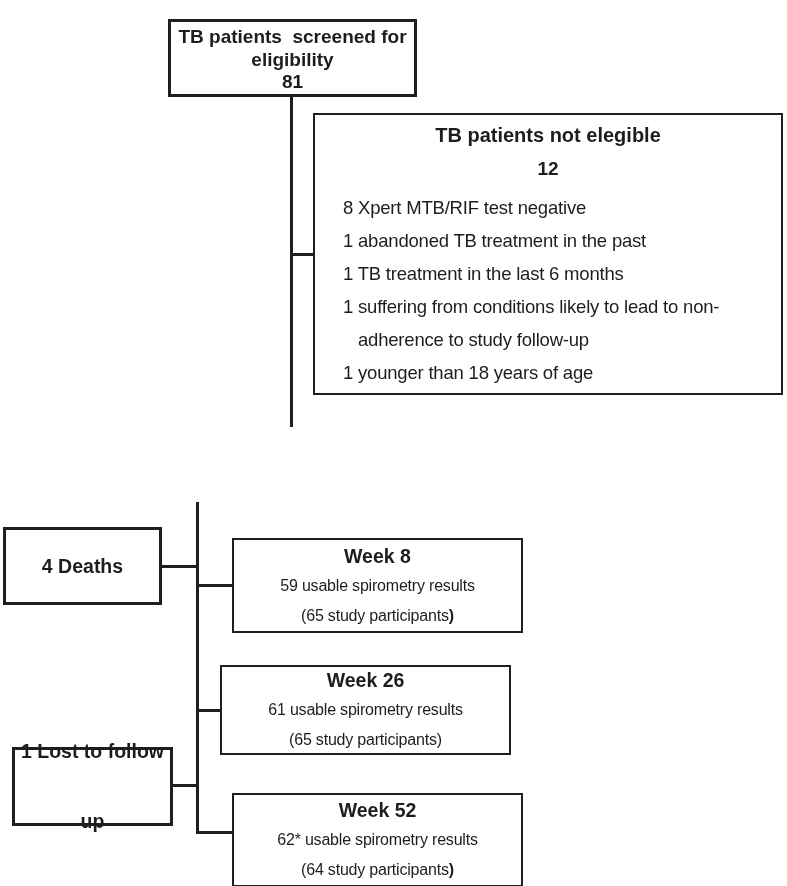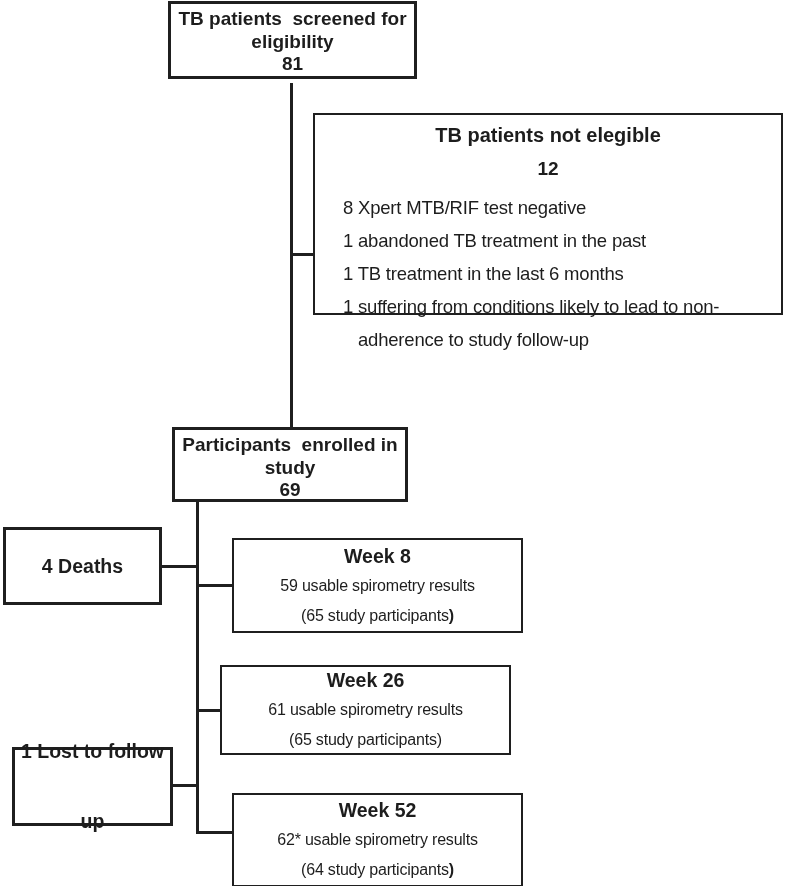--- a/index.html
+++ b/index.html
@@ -54,47 +54,41 @@
 
   <div class="line" style="left:290px;top:83px;width:3px;height:344px;"></div>
   <div class="line" style="left:292px;top:253px;width:21px;height:3px;"></div>
   <div class="line" style="left:196px;top:502px;width:3px;height:332px;"></div>
   <div class="line" style="left:162px;top:565px;width:34px;height:3px;"></div>
   <div class="line" style="left:199px;top:584px;width:33px;height:3px;"></div>
   <div class="line" style="left:199px;top:709px;width:33px;height:3px;"></div>
   <div class="line" style="left:173px;top:784px;width:23px;height:3px;"></div>
   <div class="line" style="left:199px;top:831px;width:33px;height:3px;"></div>
 
-  <div class="box head-box" style="left:168px;top:1px;width:249px;height:78px;">
+  <div class="box head-box" style="left:168px;top:19px;width:249px;height:78px;">
     <div>
       <div class="head-title nowrap">TB patients  screened for</div>
       <div class="head-title nowrap">eligibility</div>
     </div>
     <div class="head-count">81</div>
   </div>
 
-  <div class="box thin" id="box-not-eligible" style="left:313px;top:113px;width:470px;height:202px;">
+  <div class="box thin" id="box-not-eligible" style="left:313px;top:113px;width:470px;height:282px;">
     <div class="ne-title">TB patients not elegible</div>
     <div class="ne-count">12</div>
     <div class="ne-list">
       <div class="ne-item">8 Xpert MTB/RIF test negative</div>
       <div class="ne-item">1 abandoned TB treatment in the past</div>
       <div class="ne-item">1 TB treatment in the last 6 months</div>
       <div class="ne-item">1 suffering from conditions likely to lead to non-</div>
       <div class="ne-item cont">adherence to study follow-up</div>
+      <div class="ne-item">1 younger than 18 years of age</div>
     </div>
   </div>
 
-  <div class="box head-box" style="left:172px;top:427px;width:236px;height:75px;">
-    <div>
-      <div class="head-title nowrap">Participants  enrolled in</div>
-      <div class="head-title nowrap">study</div>
-    </div>
-    <div class="head-count">69</div>
-  </div>
 
   <div class="box side-box" style="left:3px;top:527px;width:159px;height:78px;">
     <div class="side-label">4 Deaths</div>
   </div>
 
   <div class="box thin week-box" style="left:232px;top:538px;width:291px;height:95px;">
     <div class="week-title">Week 8</div>
     <div class="week-line">59 usable spirometry results</div>
     <div class="week-line"><span>(65 study participants</span><span class="bold">)</span></div>
   </div>

